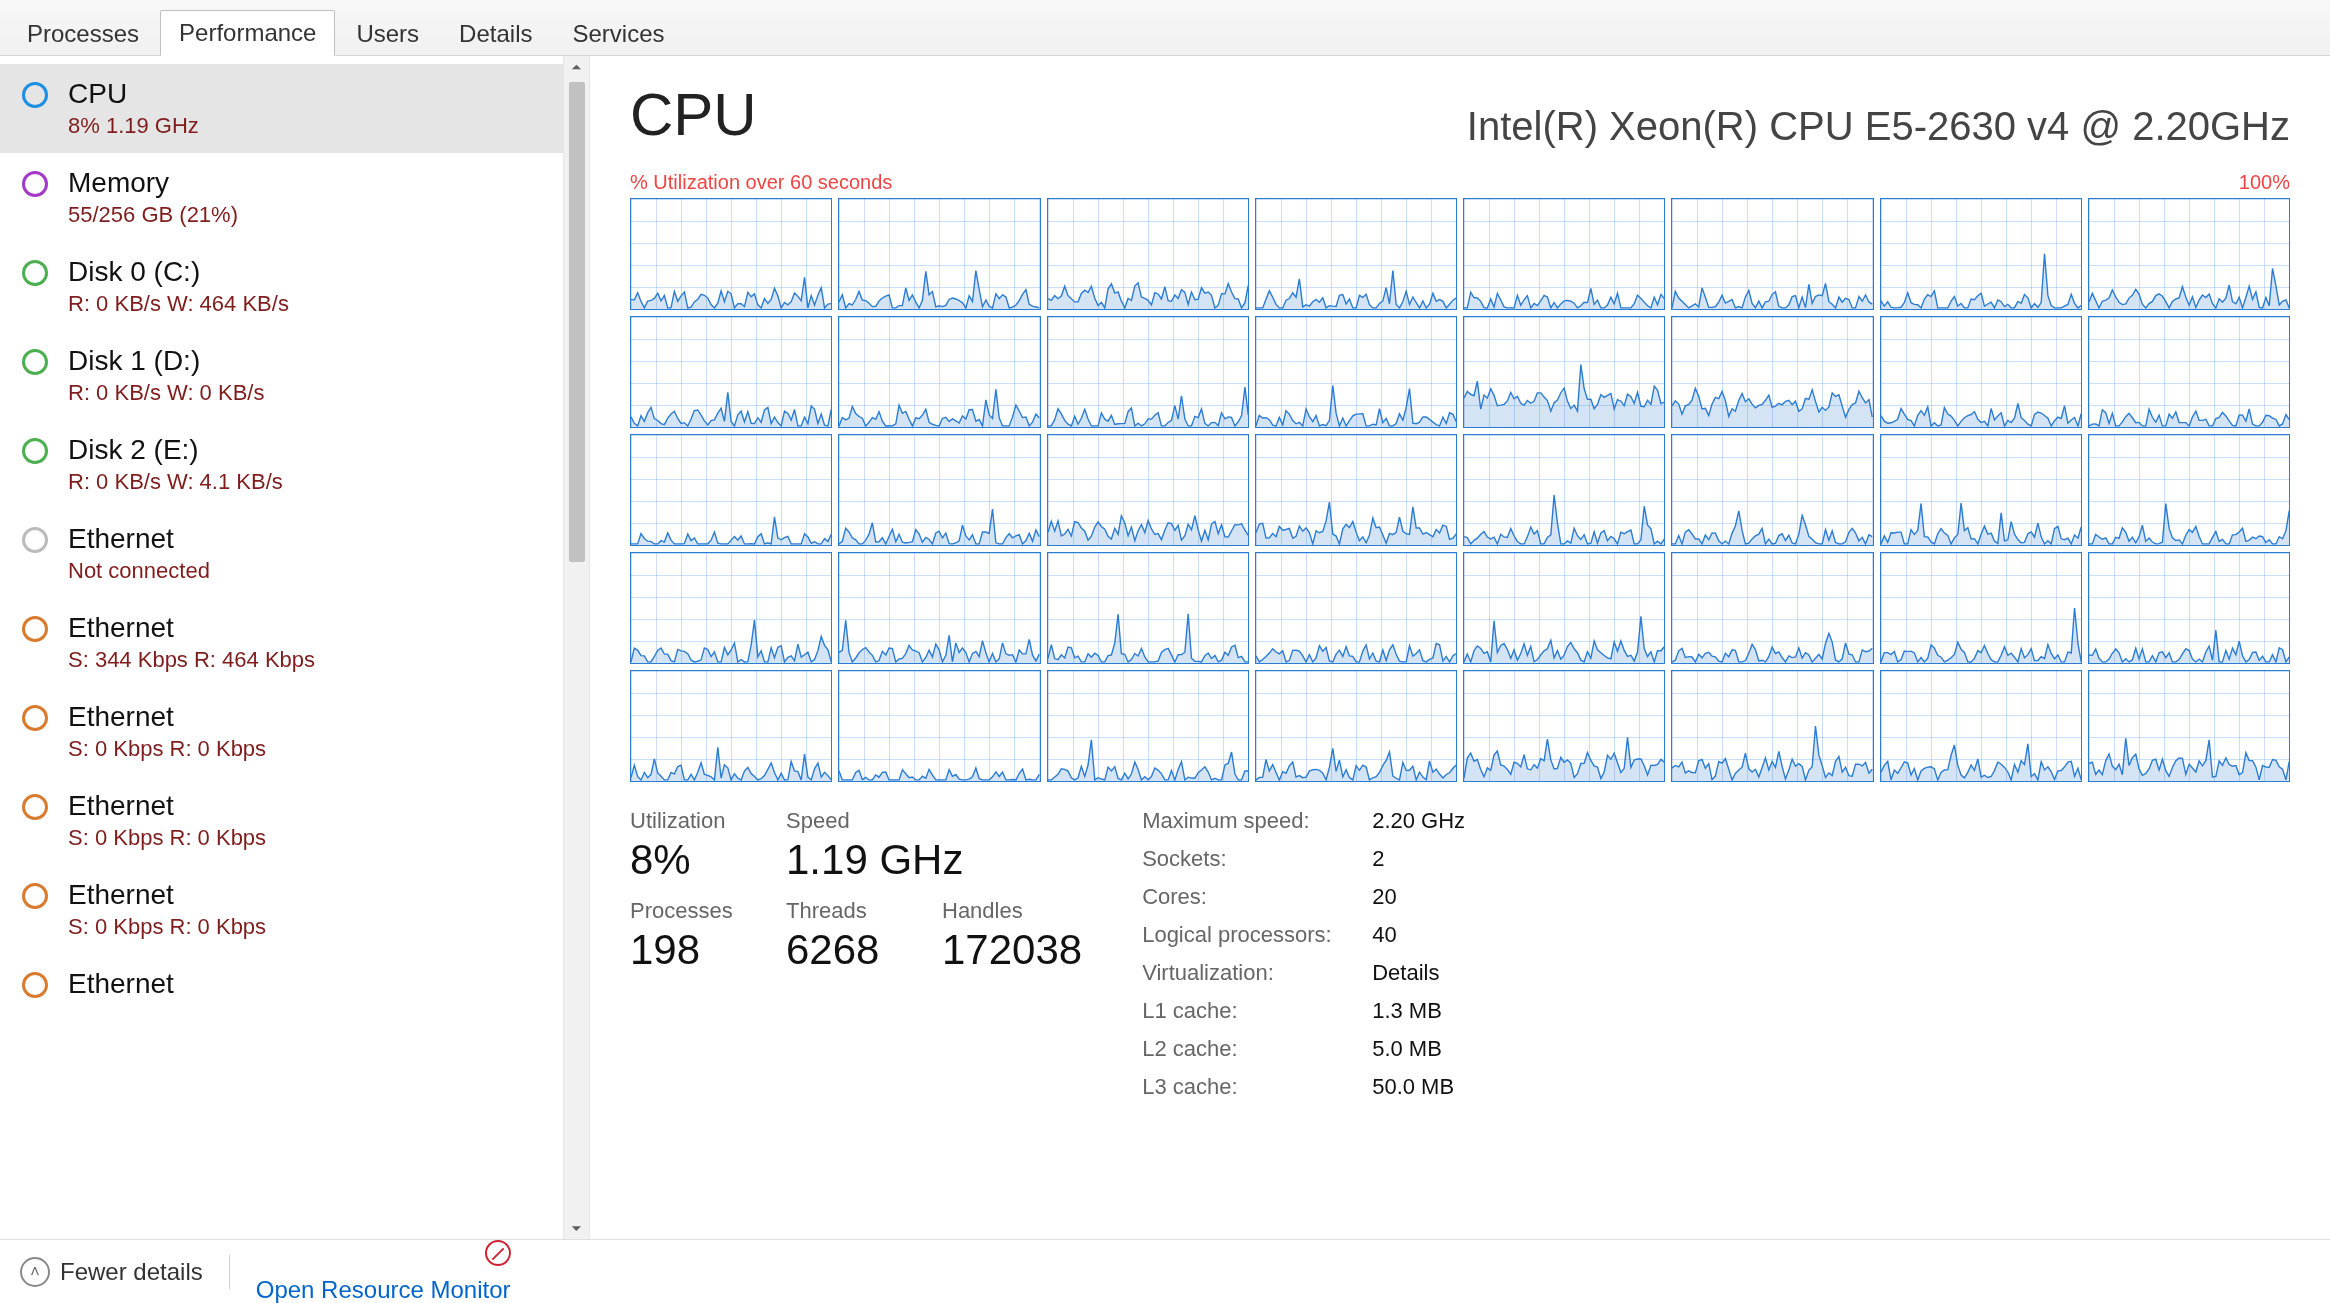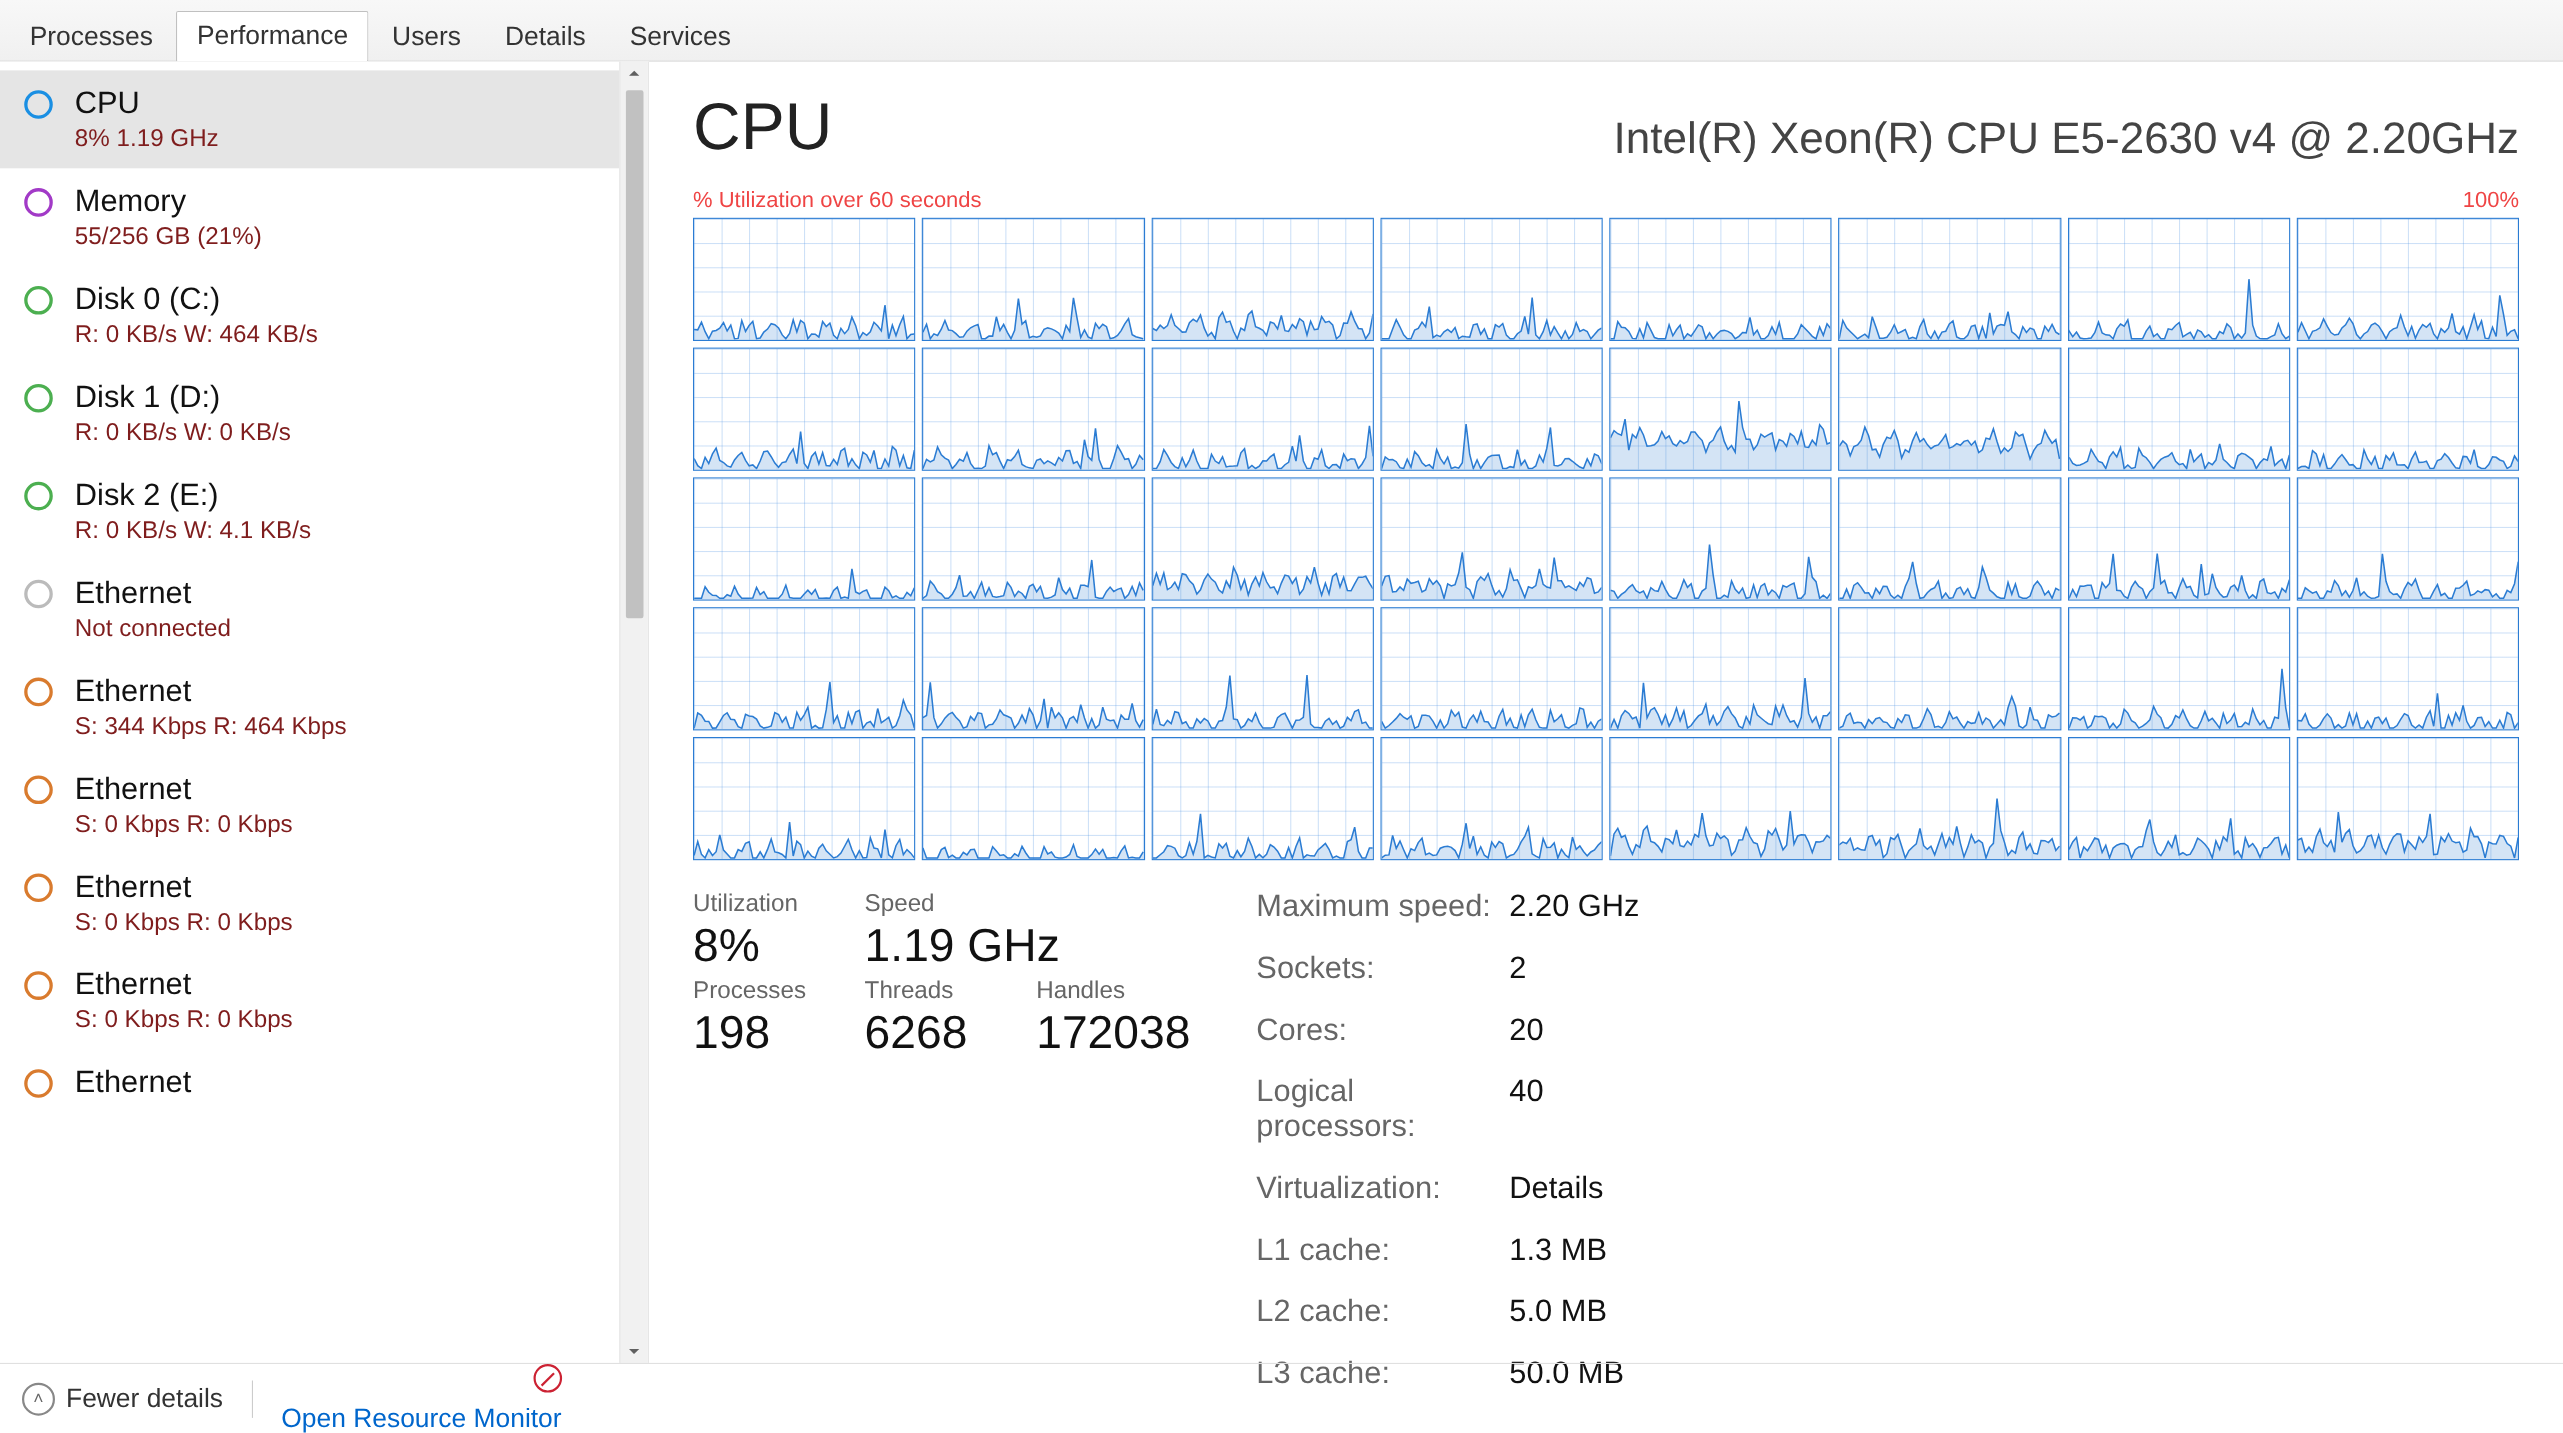--- a/index.html
+++ b/index.html
@@ -143,26 +143,26 @@
       linear-gradient(to right, rgba(100,160,230,0.35) 1px, transparent 1px),
       linear-gradient(to bottom, rgba(100,160,230,0.35) 1px, transparent 1px);
     background-size: 25px 22px;
   }
   .mini svg { position: absolute; inset: 0; width: 100%; height: 100%; }
   .stats {
     display: flex;
     gap: 60px;
     align-items: flex-start;
   }
-  .stats-left { display: flex; flex-direction: column; gap: 3px; }
+  .stats-left { display: flex; flex-direction: column; gap: 14px; }
   .stat-row { display: flex; gap: 36px; }
   .stat-block { display: flex; flex-direction: column; min-width: 120px; }
   .stat-label { font-size: 22px; color: #666; }
   .stat-val { font-size: 42px; color: #111; margin-top: 2px; }
-  .stats-right { display: grid; grid-template-columns: 230px 200px; row-gap: 24px; font-size: 28px; }
+  .stats-right { display: grid; grid-template-columns: 230px 200px; row-gap: 12px; font-size: 22px; }
   .stats-right .k { color: #666; }
   .stats-right .v { color: #111; }
   
   .footer {
     height: 64px;
     border-top: 1px solid #e0e0e0;
     display: flex;
     align-items: center;
     padding: 0 20px;
     gap: 26px;

